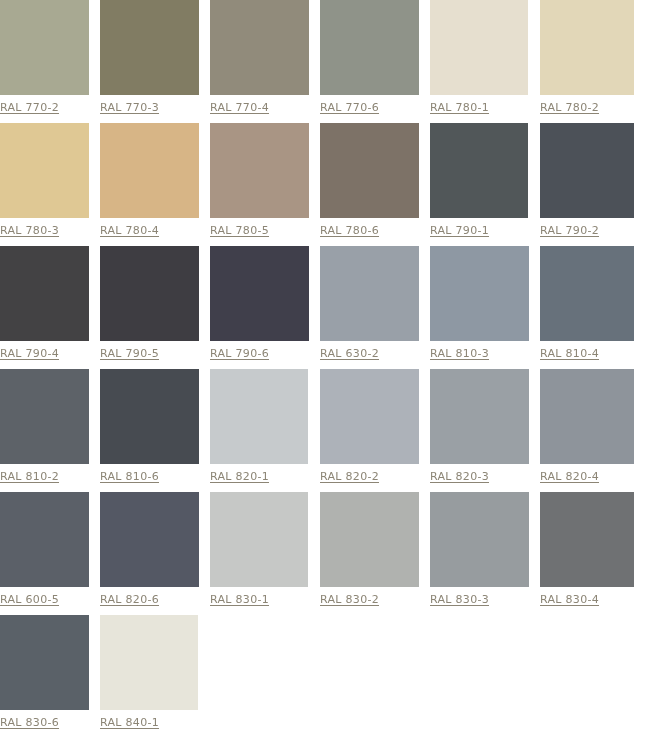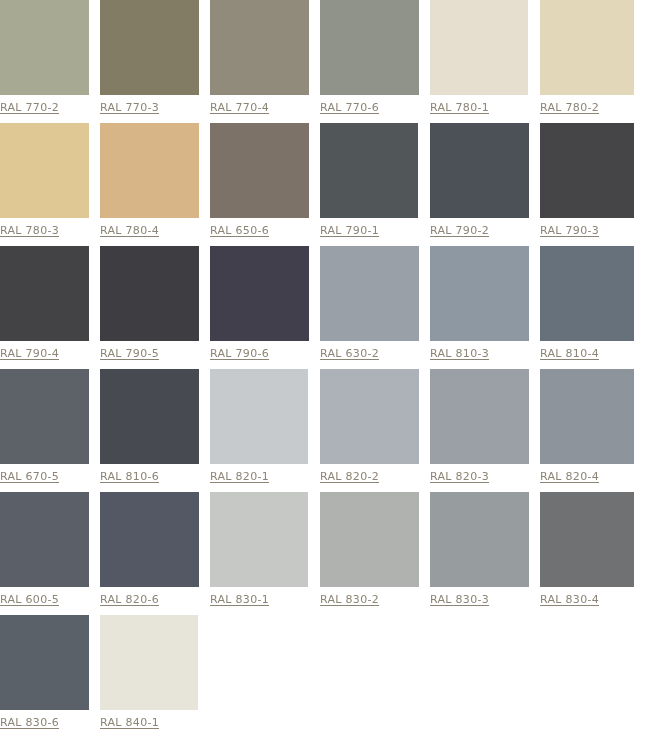--- a/index.html
+++ b/index.html
@@ -51,31 +51,31 @@
 
 <div id="swatch-grid">
     <div class="swatch-cell"><span class="swatch-chip" style="background-color: rgb(168, 169, 146);"></span><a class="swatch-label" href="#">RAL 770-2</a></div>
     <div class="swatch-cell"><span class="swatch-chip" style="background-color: rgb(129, 124, 99);"></span><a class="swatch-label" href="#">RAL 770-3</a></div>
     <div class="swatch-cell"><span class="swatch-chip" style="background-color: rgb(145, 139, 123);"></span><a class="swatch-label" href="#">RAL 770-4</a></div>
     <div class="swatch-cell"><span class="swatch-chip" style="background-color: rgb(143, 147, 137);"></span><a class="swatch-label" href="#">RAL 770-6</a></div>
     <div class="swatch-cell last-col"><span class="swatch-chip" style="background-color: rgb(230, 223, 207);"></span><a class="swatch-label" href="#">RAL 780-1</a></div>
     <div class="swatch-cell"><span class="swatch-chip" style="background-color: rgb(226, 215, 184);"></span><a class="swatch-label" href="#">RAL 780-2</a></div>
     <div class="swatch-cell"><span class="swatch-chip" style="background-color: rgb(223, 200, 148);"></span><a class="swatch-label" href="#">RAL 780-3</a></div>
     <div class="swatch-cell"><span class="swatch-chip" style="background-color: rgb(215, 181, 134);"></span><a class="swatch-label" href="#">RAL 780-4</a></div>
-    <div class="swatch-cell"><span class="swatch-chip" style="background-color: rgb(125, 114, 103);"></span><a class="swatch-label" href="#">RAL 650-6</a></div>
+    <div class="swatch-cell"><span class="swatch-chip" style="background-color: rgb(169, 149, 132);"></span><a class="swatch-label" href="#">RAL 780-5</a></div>
+    <div class="swatch-cell"><span class="swatch-chip" style="background-color: rgb(125, 114, 103);"></span><a class="swatch-label" href="#">RAL 780-6</a></div>
     <div class="swatch-cell last-col"><span class="swatch-chip" style="background-color: rgb(81, 87, 89);"></span><a class="swatch-label" href="#">RAL 790-1</a></div>
     <div class="swatch-cell"><span class="swatch-chip" style="background-color: rgb(76, 81, 88);"></span><a class="swatch-label" href="#">RAL 790-2</a></div>
-    <div class="swatch-cell"><span class="swatch-chip" style="background-color: rgb(69, 69, 71);"></span><a class="swatch-label" href="#">RAL 790-3</a></div>
     <div class="swatch-cell"><span class="swatch-chip" style="background-color: rgb(67, 66, 68);"></span><a class="swatch-label" href="#">RAL 790-4</a></div>
     <div class="swatch-cell"><span class="swatch-chip" style="background-color: rgb(62, 61, 66);"></span><a class="swatch-label" href="#">RAL 790-5</a></div>
     <div class="swatch-cell"><span class="swatch-chip" style="background-color: rgb(64, 63, 75);"></span><a class="swatch-label" href="#">RAL 790-6</a></div>
     <div class="swatch-cell"><span class="swatch-chip" style="background-color: rgb(153, 160, 168);"></span><a class="swatch-label" href="#">RAL 630-2</a></div>
     <div class="swatch-cell"><span class="swatch-chip" style="background-color: rgb(142, 152, 163);"></span><a class="swatch-label" href="#">RAL 810-3</a></div>
     <div class="swatch-cell"><span class="swatch-chip" style="background-color: rgb(103, 113, 123);"></span><a class="swatch-label" href="#">RAL 810-4</a></div>
-    <div class="swatch-cell"><span class="swatch-chip" style="background-color: rgb(93, 98, 104);"></span><a class="swatch-label" href="#">RAL 670-5</a></div>
+    <div class="swatch-cell"><span class="swatch-chip" style="background-color: rgb(93, 98, 104);"></span><a class="swatch-label" href="#">RAL 810-2</a></div>
     <div class="swatch-cell"><span class="swatch-chip" style="background-color: rgb(71, 75, 81);"></span><a class="swatch-label" href="#">RAL 810-6</a></div>
     <div class="swatch-cell last-col"><span class="swatch-chip" style="background-color: rgb(198, 202, 204);"></span><a class="swatch-label" href="#">RAL 820-1</a></div>
     <div class="swatch-cell"><span class="swatch-chip" style="background-color: rgb(173, 178, 185);"></span><a class="swatch-label" href="#">RAL 820-2</a></div>
     <div class="swatch-cell"><span class="swatch-chip" style="background-color: rgb(154, 160, 165);"></span><a class="swatch-label" href="#">RAL 820-3</a></div>
     <div class="swatch-cell"><span class="swatch-chip" style="background-color: rgb(142, 148, 155);"></span><a class="swatch-label" href="#">RAL 820-4</a></div>
     <div class="swatch-cell"><span class="swatch-chip" style="background-color: rgb(91, 96, 104);"></span><a class="swatch-label" href="#">RAL 600-5</a></div>
     <div class="swatch-cell"><span class="swatch-chip" style="background-color: rgb(84, 88, 100);"></span><a class="swatch-label" href="#">RAL 820-6</a></div>
     <div class="swatch-cell last-col"><span class="swatch-chip" style="background-color: rgb(198, 200, 198);"></span><a class="swatch-label" href="#">RAL 830-1</a></div>
     <div class="swatch-cell"><span class="swatch-chip" style="background-color: rgb(176, 178, 175);"></span><a class="swatch-label" href="#">RAL 830-2</a></div>
     <div class="swatch-cell"><span class="swatch-chip" style="background-color: rgb(151, 156, 159);"></span><a class="swatch-label" href="#">RAL 830-3</a></div>

